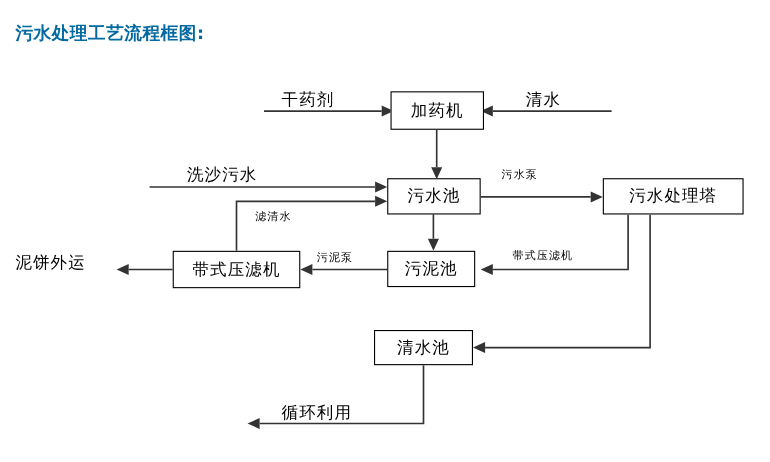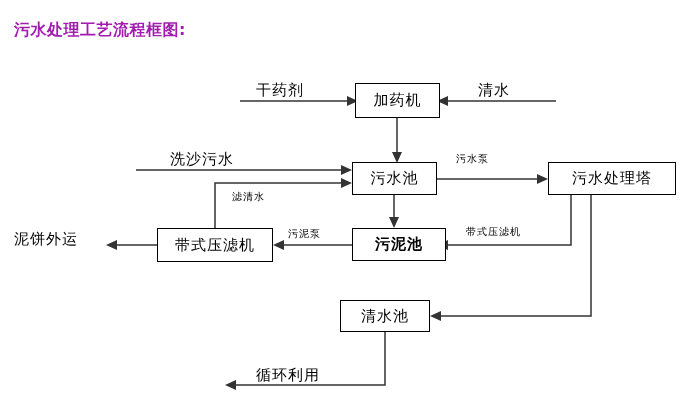--- a/index.html
+++ b/index.html
@@ -16,21 +16,21 @@
     height: 420px;
     background: #ffffff;
     overflow: hidden;
   }
   #title {
     position: absolute;
     left: 14px;
     top: 20px;
     font-size: 16px;
     font-weight: bold;
-    color: #a21caf;
+    color: #0369a1;
     letter-spacing: 0.5px;
     white-space: nowrap;
   }
   .node {
     position: absolute;
     box-sizing: border-box;
     border: 1.4px solid #000000;
     background: #ffffff;
     display: flex;
     align-items: center;
@@ -142,21 +142,21 @@
   </svg>
 
   <div class="node" style="left:355px; top:83px; width:85px; height:35px;">加药机</div>
 
   <div class="node" style="left:352px; top:162px; width:85px; height:33px;">污水池</div>
 
   <div class="node" style="left:548px; top:162px; width:128px; height:33px;">污水处理塔</div>
 
   <div class="node" style="left:157px; top:228px; width:116px; height:34px;">带式压滤机</div>
 
-  <div class="node" style="left:352px; top:228px; width:94px; height:33px;font-weight:bold;">污泥池</div>
+  <div class="node" style="left:352px; top:228px; width:80px; height:33px;">污泥池</div>
 
   <div class="node" style="left:340px; top:300px; width:90px; height:32px;">清水池</div>
 
   <div class="terminal-label" style="left:256px; top:81px;text-align:right;">干药剂</div>
 
   <div class="terminal-label" style="left:478px; top:81px;">清水</div>
 
   <div class="terminal-label" style="left:170px; top:150px;">洗沙污水</div>
 
   <div class="terminal-label" style="left:14px; top:230px;">泥饼外运</div>

